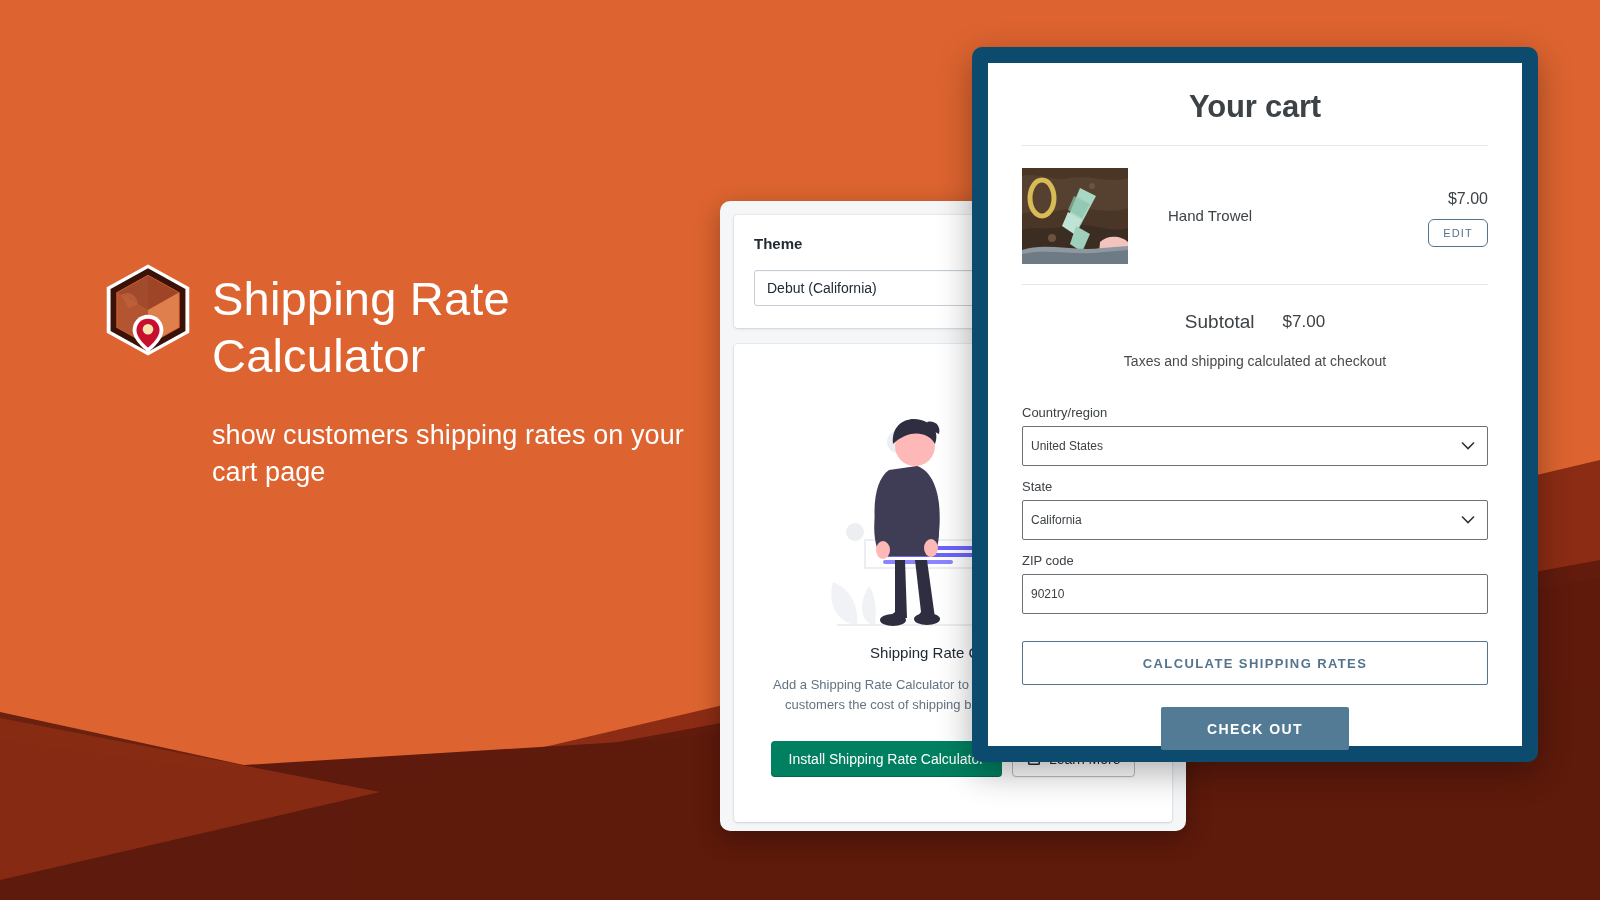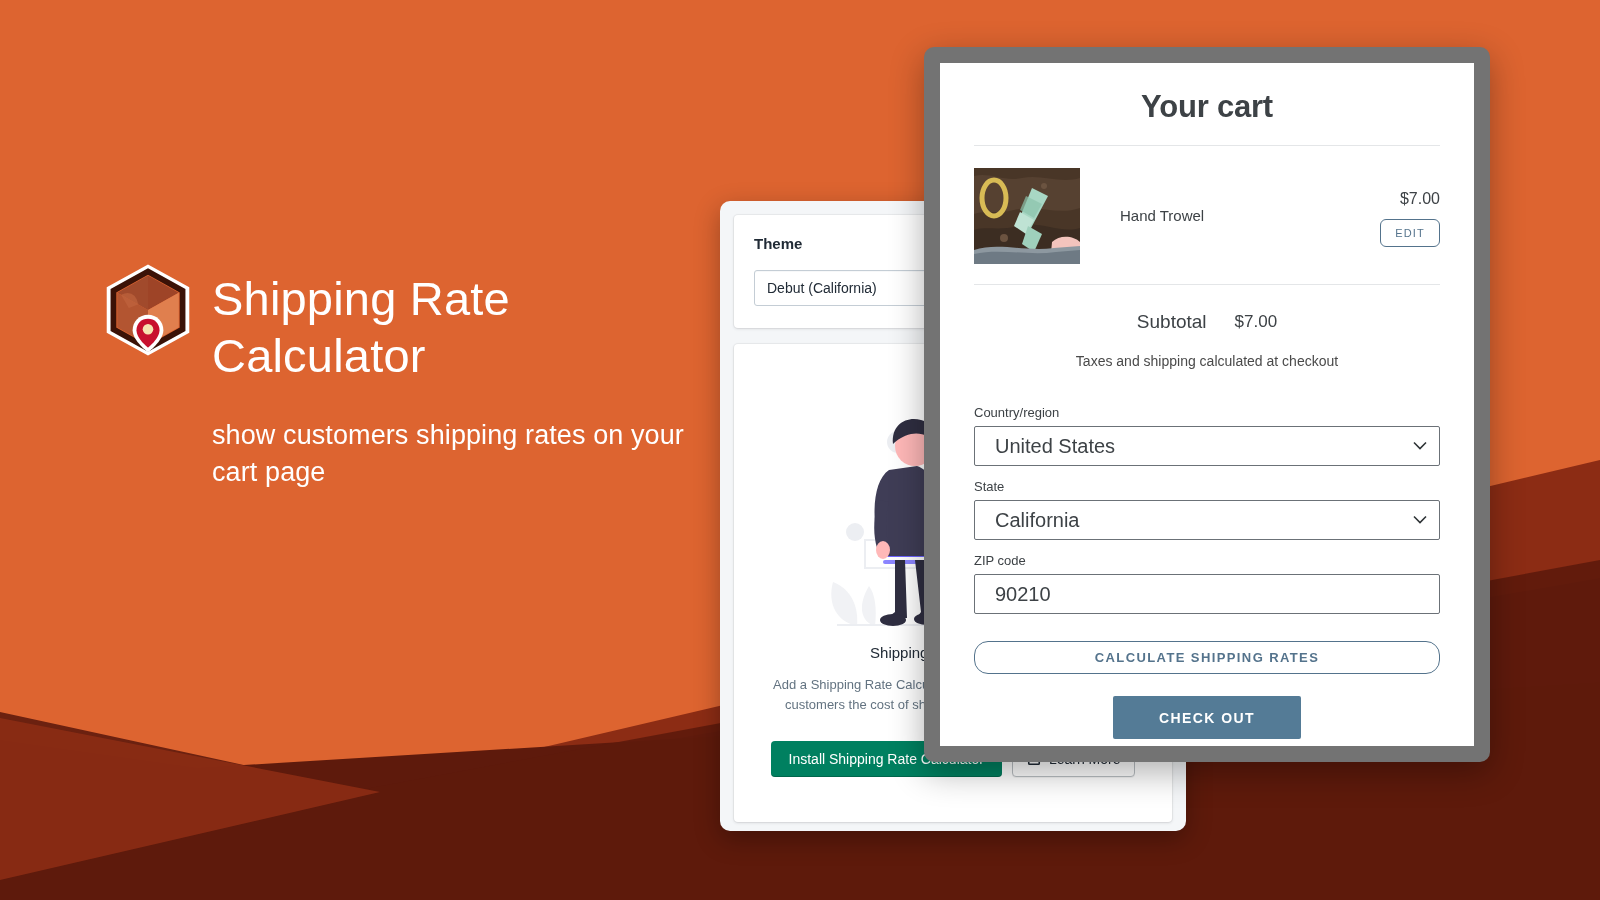--- a/index.html
+++ b/index.html
@@ -130,23 +130,23 @@
     align-items: center;
     gap: 8px;
     white-space: nowrap;
     box-shadow: 0 1px 0 rgba(0,0,0,0.05);
     font-family: inherit;
   }
 
   
   .cart-window {
     position: absolute;
-    left: 924px; top: 47px;
+    left: 972px; top: 47px;
     width: 566px; height: 715px;
-    background: #737373;
+    background: #0c4a6e;
     border-radius: 10px;
     box-shadow: 0 10px 34px rgba(0,0,0,0.32);
     z-index: 20;
     padding: 16px;
   }
   .cart-inner {
     background: #ffffff;
     width: 100%;
     height: 100%;
     padding: 26px 34px 0 34px;
@@ -215,47 +215,47 @@
     color: #3d4246;
     margin-bottom: 6px;
   }
   .control {
     height: 40px;
     border: 1px solid #6b7177;
     border-radius: 2px;
     background: #fff;
     display: flex;
     align-items: center;
-    padding: 0 20px;
-    font-size: 20px;
+    padding: 0 8px;
+    font-size: 12px;
     color: #3d4246;
     position: relative;
     cursor: pointer;
     font-family: inherit;
     width: 100%;
     text-align: left;
   }
   .control .chev {
     position: absolute;
     right: 12px;
     top: 50%;
     transform: translateY(-50%);
     display: flex;
   }
   .btn-calc {
     width: 100%;
-    height: 33px;
+    height: 44px;
     margin-top: 14px;
     border: 1px solid #54738c;
     background: #ffffff;
     color: #54738c;
     font-size: 13px;
     font-weight: 700;
     letter-spacing: 1.4px;
-    border-radius: 14px;
+    border-radius: 2px;
     cursor: pointer;
     font-family: inherit;
   }
   .btn-checkout-wrap { text-align: center; margin-top: 22px; }
   .btn-checkout {
     background: #547b96;
     color: #ffffff;
     border: none;
     font-size: 14px;
     font-weight: 700;

